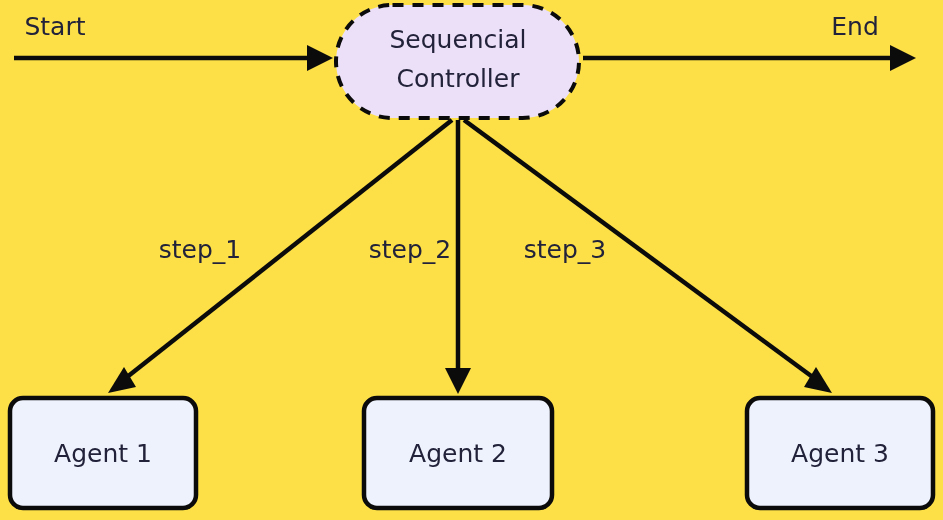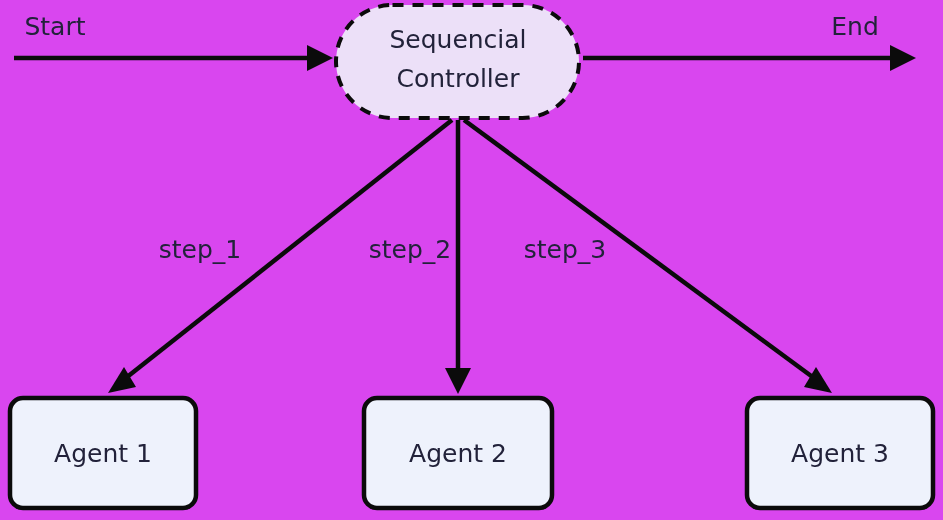--- a/index.html
+++ b/index.html
@@ -7,21 +7,21 @@
     padding: 0;
     background: #ffffff;
   }
   body {
     font-family: "DejaVu Sans", "Liberation Sans", sans-serif;
   }
   #diagram-root {
     position: relative;
     width: 943px;
     height: 520px;
-    background: #d946ef;
+    background: #fde047;
     overflow: hidden;
   }
   #diagram-svg {
     position: absolute;
     top: 0;
     left: 0;
     width: 943px;
     height: 520px;
     display: block;
   }

